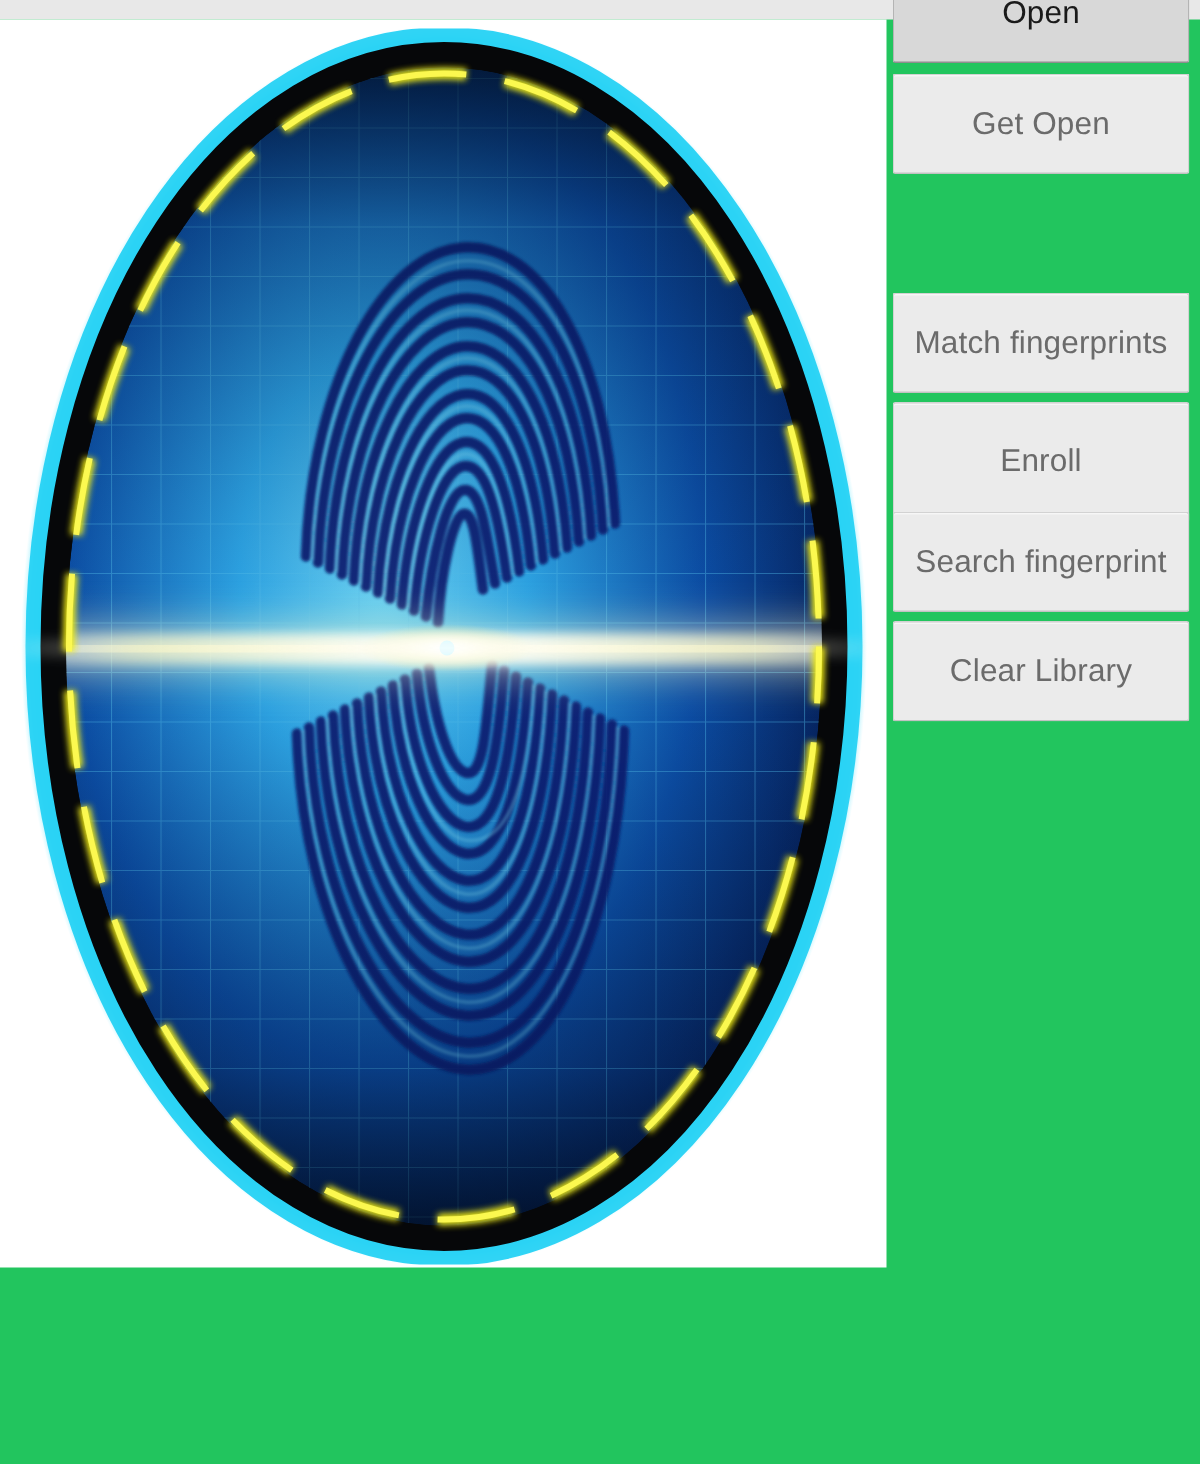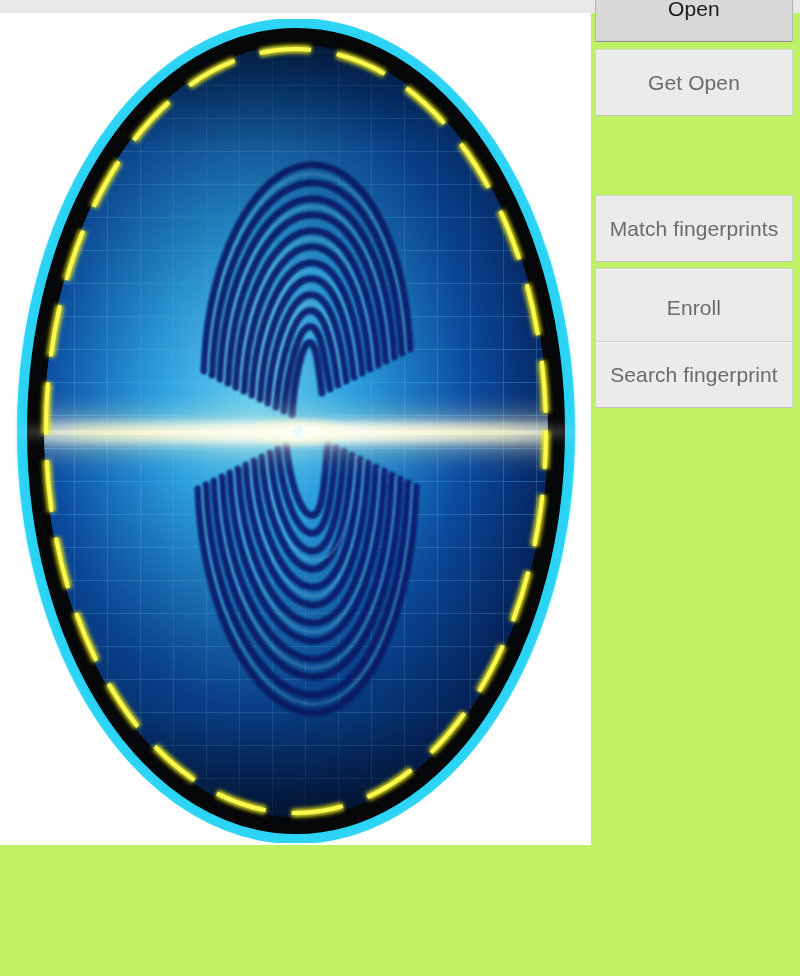--- a/index.html
+++ b/index.html
@@ -9,21 +9,21 @@
     height: 976px;
     overflow: hidden;
     font-family: "Liberation Sans", sans-serif;
     background: #f7f7f7;
   }
 
   #app {
     position: relative;
     width: 800px;
     height: 976px;
-    background: #bef264;
+    background: #22c55e;
   }
 
   
   .top-strip {
     position: absolute;
     left: 0;
     top: 0;
     width: 800px;
     height: 13px;
     background: #e8e8e8;
@@ -255,15 +255,18 @@
       </div>
       <div class="btn" style="top: 195px; height: 67px;">
         <span>Match fingerprints</span>
       </div>
       <div class="btn" style="top: 268px; height: 80px; align-items: center;">
         <span>Enroll</span>
       </div>
       <div class="btn" style="top: 341px; height: 67px;">
         <span>Search fingerprint</span>
       </div>
+      <div class="btn" style="top: 414px; height: 67px;">
+        <span>Clear Library</span>
+      </div>
     </div>
 
 </div>
 
 </body></html>

